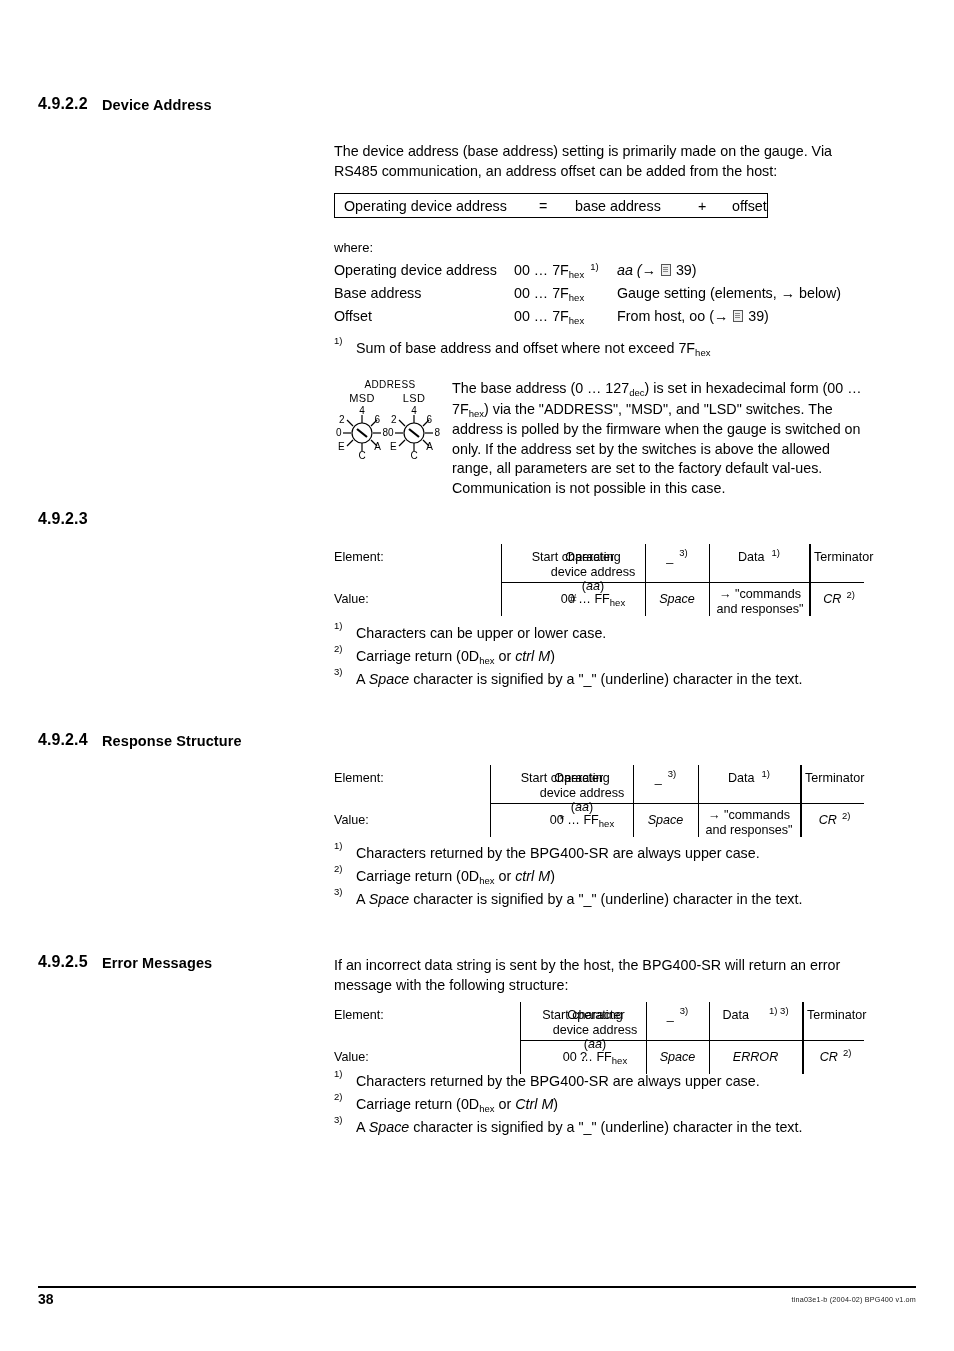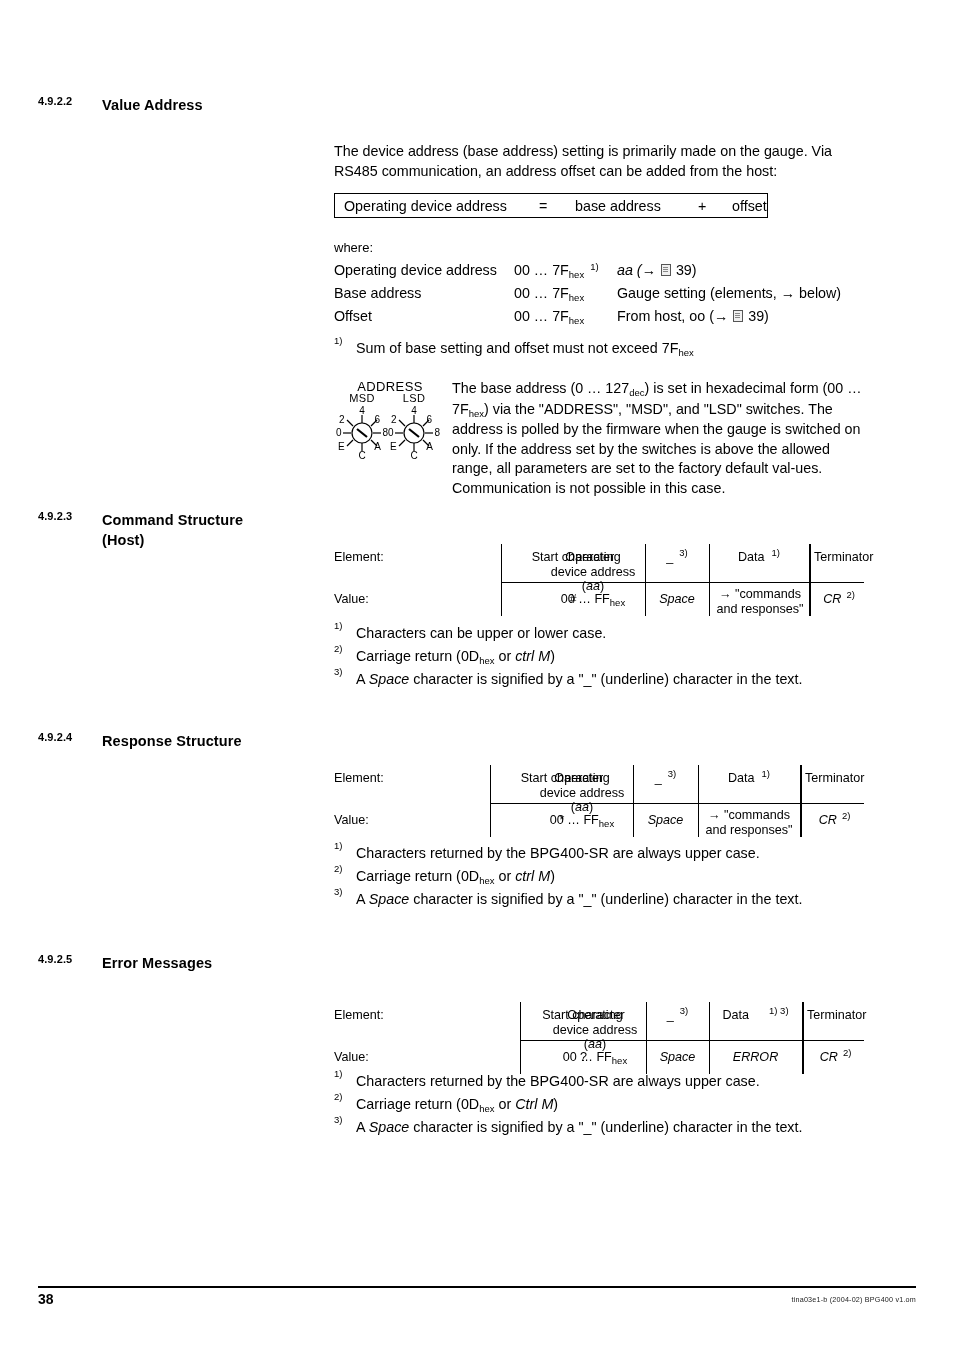--- a/index.html
+++ b/index.html
@@ -16,21 +16,21 @@
     width: 954px;
     height: 1351px;
     background: #ffffff;
     overflow: hidden;
   }
 
   
   .sec-num {
     position: absolute;
     font-weight: bold;
-    font-size: 11px;
+    font-size: 16px;
     left: 38px;
     letter-spacing: 0.1px;
   }
   .sec-title {
     position: absolute;
     font-weight: bold;
     font-size: 14.5px;
     left: 102px;
     letter-spacing: 0.1px;
     line-height: 20px;
@@ -127,21 +127,21 @@
     left: 336px;
     top: 379px;
     width: 108px;
     height: 90px;
   }
   .sw-address {
     position: absolute;
     left: 0; top: 0;
     width: 108px;
     text-align: center;
-    font-size: 13px;
+    font-size: 10px;
     letter-spacing: 0.4px;
   }
   .sw-sublabel {
     position: absolute;
     top: 13px;
     font-size: 11px;
     letter-spacing: 0.3px;
     text-align: center;
     width: 48px;
   }
@@ -197,21 +197,21 @@
     letter-spacing: 0.2px;
     color: #222;
   }
 </style>
 </head>
 <body>
 
 <div class="page">
 
   <div class="sec-num" style="top:95px;">4.9.2.2</div>
-  <div class="sec-title" style="top:95px;">Value Address</div>
+  <div class="sec-title" style="top:95px;">Device Address</div>
 
   <div class="body-text" style="top:142px;">The device address (base address) setting is primarily made on the gauge. Via RS485 communication, an address offset can be added from the host:</div>
 
   <div class="formula-box">
     <div class="formula-inner">
       <span class="f-lhs">Operating device address</span>
       <span class="f-eq">=</span>
       <span class="f-base">base address</span>
       <span class="f-plus">+</span>
       <span>offset</span>
@@ -239,21 +239,21 @@
   <div class="where-row" style="top:308px;">
     <span class="wr-name">Offset</span>
     <span class="wr-val">
       <span>00 … 7F</span><sub>hex</sub>
     </span>
     <span class="wr-note"><span>From host, oo (→ </span><span class="doc-icon"></span><span> 39)</span></span>
   </div>
 
   <div class="footnote-line" style="top:340px;">
     <span class="fmark">1)</span>
-    <span class="ftxt"><span>Sum of base setting and offset must not exceed 7F</span><sub>hex</sub></span>
+    <span class="ftxt"><span>Sum of base address and offset where not exceed 7F</span><sub>hex</sub></span>
   </div>
 
   <div class="switch-fig">
     <div class="sw-address">ADDRESS</div>
     <div class="sw-sublabel" style="left:2px;">MSD</div>
     <div class="sw-sublabel" style="left:54px;">LSD</div>
 
     <div class="sw-unit" style="left:0px;">
       <svg width="52" height="54" viewBox="0 0 52 54">
         <g stroke="#000" stroke-width="1.2" fill="none">
@@ -307,24 +307,20 @@
         </g>
       </svg>
     </div>
   </div>
 
   <div class="body-text" style="left:452px; top:379px; width:420px;">
     The base address (0 … 127<sub>dec</sub>) is set in hexadecimal form (00 … 7F<sub>hex</sub>) via the "ADDRESS", "MSD", and "LSD" switches. The address is polled by the firmware when the gauge is switched on only. If the address set by the switches is above the allowed range, all parameters are set to the factory default val-ues. Communication is not possible in this case.
   </div>
 
   <div class="sec-num" style="top:510px;">4.9.2.3</div>
-  <div class="sec-title" style="top:510px;">
-    <div>Command Structure</div>
-    <div>(Host)</div>
-  </div>
 
   <div class="etable" style="top:544px; height:72px;">
     <div class="vline" style="left:167px; top:0px;  height:72px;"></div>
     <div class="vline" style="left:311px; top:0px;  height:72px;"></div>
     <div class="vline" style="left:375px; top:0px;  height:72px;"></div>
     <div class="vline vline-thick" style="left:475px; top:0px; height:72px;"></div>
     <div class="hline" style="left:167px; top:38px; width:363px;"></div>
 
     <div class="cell cell-left" style="left:0px;  top:6px;  width:90px;">Element:</div>
     <div class="cell" style="left:172px; top:6px; width:134px;">Start character</div>
@@ -441,20 +437,21 @@
     <span class="fmark">2)</span>
     <span class="ftxt"><span>Carriage return (0D</span><sub>hex</sub><span> or </span><span class="it">ctrl M</span><span>)</span></span>
   </div>
   <div class="footnote-line" style="top:891px;">
     <span class="fmark">3)</span>
     <span class="ftxt"><span>A </span><span class="it">Space</span><span> character is signified by a "_" (underline) character in the text.</span></span>
   </div>
 
   <div class="sec-num" style="top:953px;">4.9.2.5</div>
   <div class="sec-title" style="top:953px;">Error Messages</div>
+  <div class="body-text" style="top:956px; width:525px;">If an incorrect data string is sent by the host, the BPG400-SR will return an error message with the following structure:</div>
 
   <div class="etable" style="top:1002px; height:72px;">
     <div class="vline" style="left:186px; top:0px;  height:72px;"></div>
     <div class="vline" style="left:312px; top:0px;  height:72px;"></div>
     <div class="vline" style="left:375px; top:0px;  height:72px;"></div>
     <div class="vline vline-thick" style="left:468px; top:0px; height:72px;"></div>
     <div class="hline" style="left:186px; top:38px; width:344px;"></div>
 
     <div class="cell cell-left" style="left:0px;  top:6px;  width:90px;">Element:</div>
     <div class="cell" style="left:191px; top:6px; width:117px;">Start character</div>

